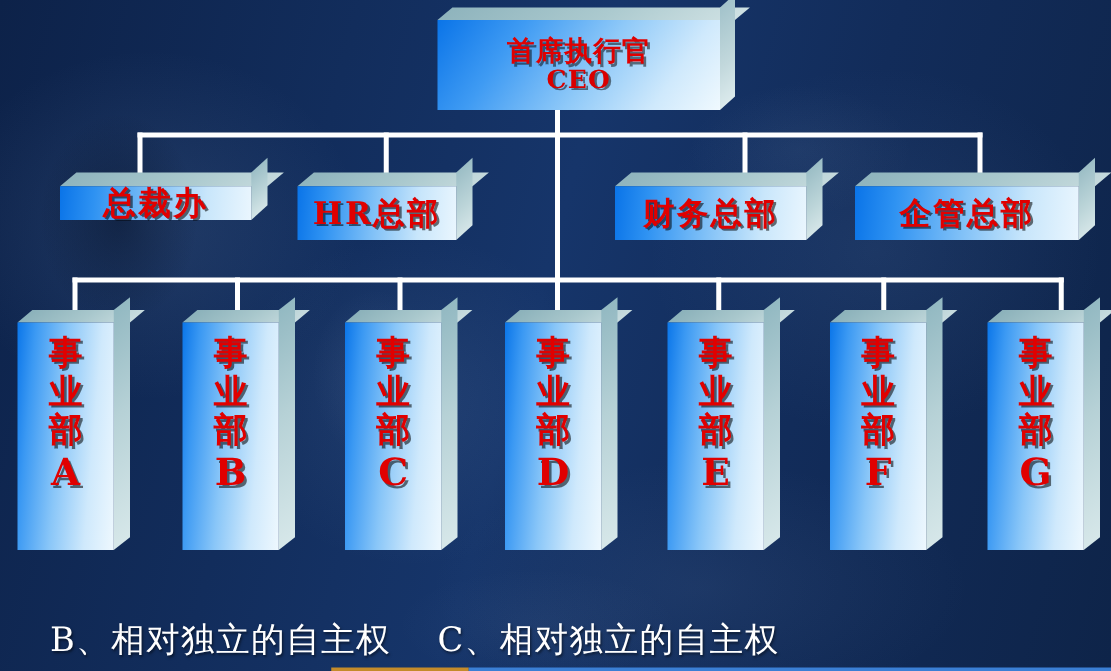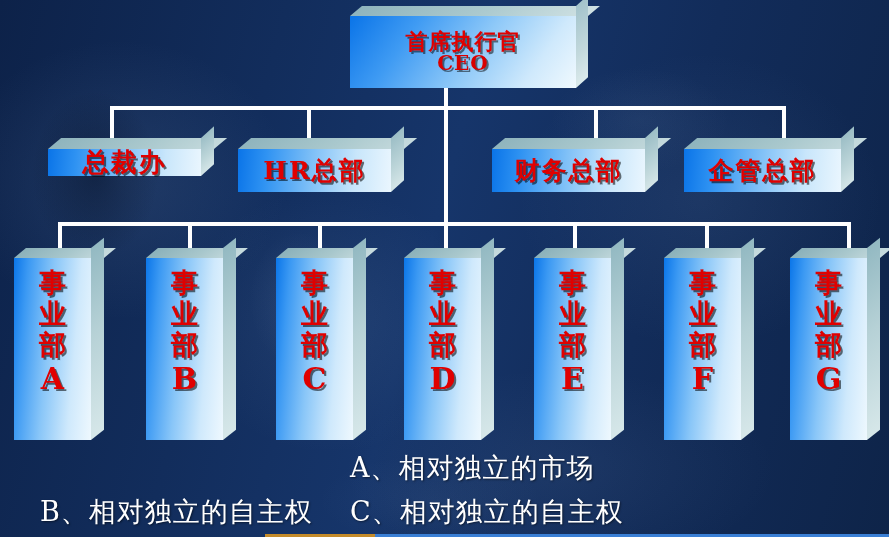--- a/index.html
+++ b/index.html
@@ -182,37 +182,37 @@
   </div>
 
   <div class="box3d dept" style="left:48px;top:138px;width:166px;height:38px;">
     <div class="topface"></div>
     <div class="sideface"></div>
     <div class="frontface">
       <span class="lbl" style="font-size:26px;">总裁办</span>
     </div>
   </div>
 
-  <div class="box3d dept" style="left:238px;top:138px;width:166px;height:54px;">
+  <div class="box3d dept" style="left:238px;top:138px;width:140px;height:54px;">
     <div class="topface"></div>
     <div class="sideface"></div>
     <div class="frontface">
       <span class="lbl" style="font-size:25px;">HR总部</span>
     </div>
   </div>
 
   <div class="box3d dept" style="left:492px;top:138px;width:166px;height:54px;">
     <div class="topface"></div>
     <div class="sideface"></div>
     <div class="frontface">
       <span class="lbl" style="font-size:25px;">财务总部</span>
     </div>
   </div>
 
-  <div class="box3d dept" style="left:684px;top:138px;width:170px;height:54px;">
+  <div class="box3d dept" style="left:684px;top:138px;width:192px;height:54px;">
     <div class="topface"></div>
     <div class="sideface"></div>
     <div class="frontface">
       <span class="lbl" style="font-size:25px;">企管总部</span>
     </div>
   </div>
 
   <div class="box3d div3d" style="left:14px;top:248px;width:90px;height:192px;">
     <div class="topface"></div>
     <div class="sideface"></div>
@@ -283,20 +283,19 @@
     <div class="topface"></div>
     <div class="sideface"></div>
     <div class="frontface">
       <span class="ch">事</span>
       <span class="ch">业</span>
       <span class="ch">部</span>
       <span class="letter">G</span>
     </div>
   </div>
 
-  <div id="f2" class="foot">A、相对独立的市场</div>
   <div id="f3" class="foot">B、相对独立的自主权</div>
   <div id="f4" class="foot">C、相对独立的自主权</div>
 
   <div id="bottomrule"></div>
   <div id="bottomrule2"></div>
 
 </div>
 
 </body></html>

